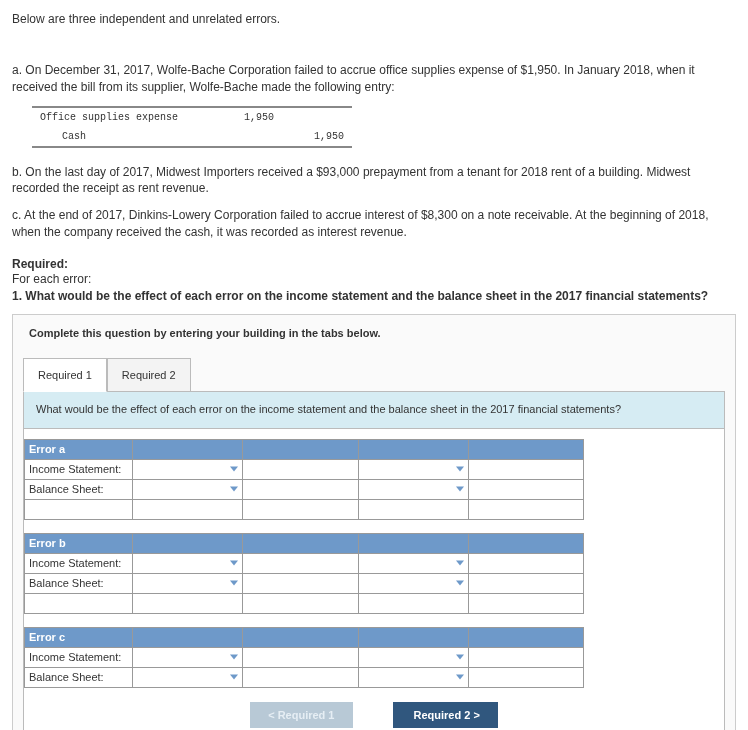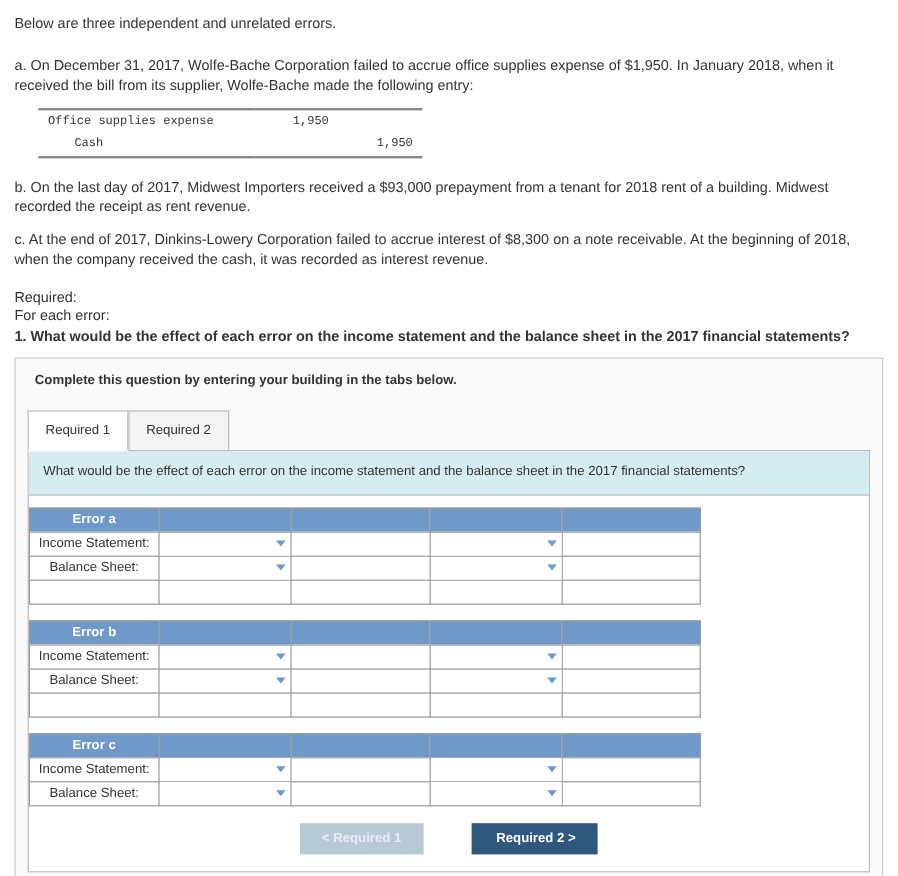--- a/index.html
+++ b/index.html
@@ -5,40 +5,40 @@
   * { box-sizing: border-box; }
   body {
     font-family: Arial, sans-serif;
     font-size: 12px;
     color: #333;
     margin: 0;
     padding: 12px;
     width: 748px;
     background: #fff;
   }
-  .intro { margin-bottom: 20px; }
+  .intro { margin-bottom: 36px; }
   .para { margin-bottom: 10px; line-height: 1.4; }
   .prefix { display: inline; }
   .journal-table {
     margin: 6px 0 16px 20px;
     border-collapse: collapse;
   }
   .journal-table td {
     font-family: "Courier New", monospace;
     font-size: 10px;
     padding: 4px 8px;
     border: none;
   }
   .journal-table .line-top td { border-top: 2px solid #888; }
   .journal-table .line-bot td { border-bottom: 2px solid #888; }
   .acct { width: 180px; }
   .indent { padding-left: 30px !important; }
   .amt { width: 70px; text-align: right; }
   .req-block { margin: 16px 0 10px 0; }
-  .req-title { font-weight: normal; }
+  .req-title { font-weight: bold; }
   .req-line { line-height: 1.4; }
   .answer-box {
     border: 1px solid #ccc;
     background: #fafafa;
     padding: 0;
     margin-top: 6px;
   }
   .instruction {
     font-family: Verdana, sans-serif;
     font-size: 11px;
@@ -82,21 +82,20 @@
     border-collapse: collapse;
     margin: 10px 0 6px 0;
     width: 560px;
   }
   .effects-table td {
     border: 1px solid #999;
     font-size: 11px;
     height: 20px;
     padding: 2px 4px;
     background: #fff;
-    text-align: center;
   }
   .effects-table td.labelcell { width: 108px; }
   .effects-table td.hdr {
     background: #6e99c9;
     color: #fff;
     font-weight: bold;
   }
   .effects-table td.sel {
     position: relative;
     width: 110px;

